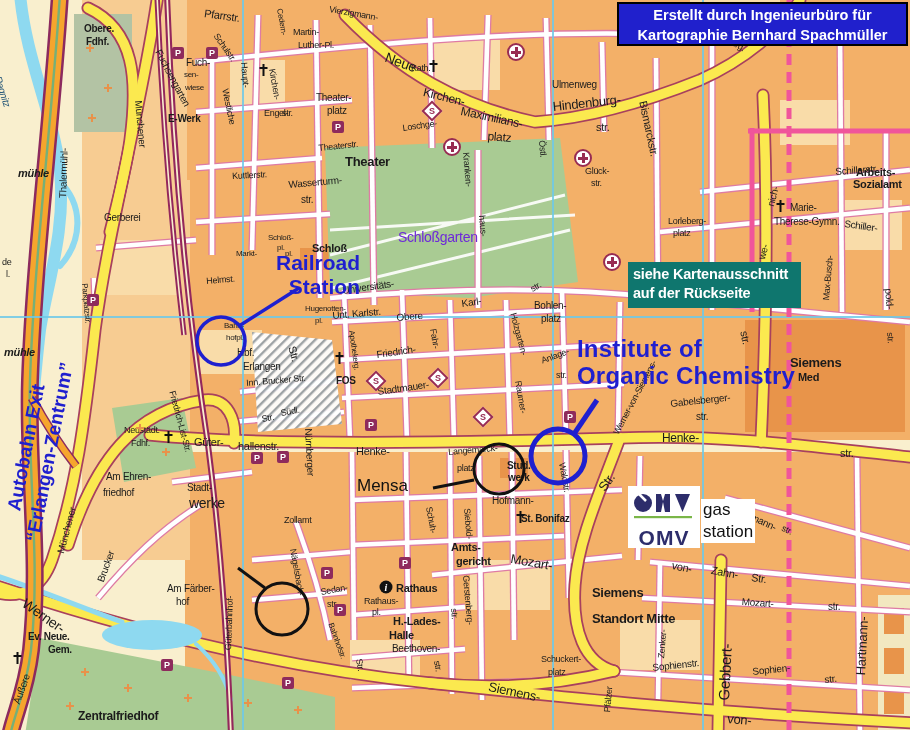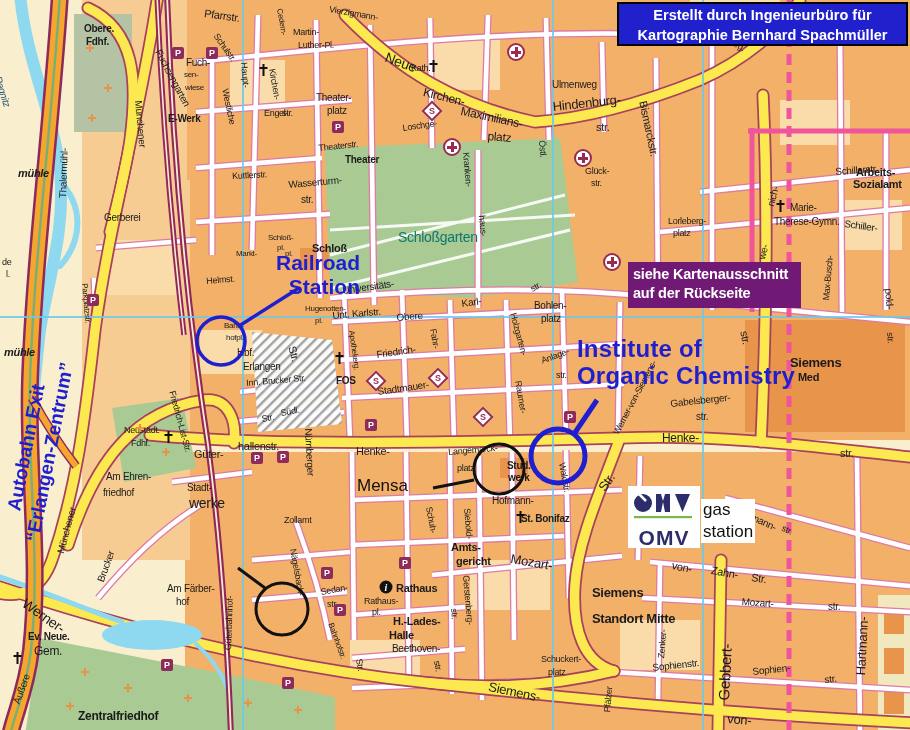--- a/index.html
+++ b/index.html
@@ -35,21 +35,21 @@
   #institute-label{left:577px;top:336px;font-size:24px;letter-spacing:0.2px;}
   #autobahn-label{left:-88px;top:426px;width:252px;text-align:center;font-size:19px;
       transform:rotate(-79deg);line-height:1.25;}
   #mensa-label{left:357px;top:476px;font-size:17px;color:#111;}
   #ccc-label{left:122px;top:524px;font-size:17px;color:#111;line-height:1.22;}
   #gas-label{left:701px;top:499px;font-size:17px;color:#111;background:#fff;line-height:1.3;padding:0 2px;}
   #attribution-box{position:absolute;left:617px;top:2px;width:291px;height:44px;z-index:9;
       background:#2020CC;border:2px solid #000;box-sizing:border-box;color:#fff;font-weight:bold;
       font-size:14.5px;text-align:center;line-height:1.35;padding-top:2px;}
   #note-box{position:absolute;left:628px;top:262px;width:173px;height:46px;z-index:9;
-      background:#701a75;color:#fff;font-weight:bold;font-size:14.5px;line-height:1.3;
+      background:#0f766e;color:#fff;font-weight:bold;font-size:14.5px;line-height:1.3;
       padding:3px 0 0 5px;box-sizing:border-box;letter-spacing:-0.2px;}
   #omv-box{position:absolute;left:628px;top:486px;width:72px;height:62px;background:#fff;z-index:8;}
   #omv-box .omv-text{color:#2D2D6B;font-weight:bold;font-size:21px;text-align:center;
       letter-spacing:1px;line-height:1;margin-top:2px;}
 </style>
 </head>
 <body>
 
 <div id="map">
 
@@ -240,29 +240,29 @@
       <div class="sl" style="left: 845px; top: 219px; font-size: 10px; transform: rotate(8deg);">Schiller-</div>
       <div class="sl" style="left: 790px; top: 203px; font-size: 10px;">Marie-</div>
       <div class="sl" style="left: 774px; top: 217px; font-size: 10px;">Therese-Gymn.</div>
       <div class="sl" style="left: 668px; top: 217px; font-size: 9px;">Lorleberg-</div>
       <div class="sl" style="left: 673px; top: 229px; font-size: 9px;">platz</div>
       <div class="sl" style="left: 585px; top: 167px; font-size: 9px;">Glück-</div>
       <div class="sl" style="left: 591px; top: 179px; font-size: 9px;">str.</div>
       <div class="sl" style="left: 546px; top: 140px; font-size: 9px; transform: rotate(85deg);">Östl.</div>
       <div class="sl" style="left: 470px; top: 152px; font-size: 9px; transform: rotate(85deg);">Kranken-</div>
       <div class="sl" style="left: 486px; top: 215px; font-size: 9px; transform: rotate(85deg);">haus-</div>
-      <div class="sl" style="left: 345px; top: 155px; font-size: 10px; font-weight: 700;">Theater</div>
+      <div class="sl" style="left: 345px; top: 155px; font-size: 13px; font-weight: 700;">Theater</div>
       <div class="sl" style="left: 318px; top: 144px; font-size: 9px; transform: rotate(-6deg);">Theaterstr.</div>
       <div class="sl" style="left: 316px; top: 93px; font-size: 10px;">Theater-</div>
       <div class="sl" style="left: 327px; top: 106px; font-size: 10px;">platz</div>
       <div class="sl" style="left: 288px; top: 180px; font-size: 10px; transform: rotate(-5deg);">Wasserturm-</div>
       <div class="sl" style="left: 301px; top: 195px; font-size: 10px;">str.</div>
       <div class="sl" style="left: 232px; top: 172px; font-size: 9px; transform: rotate(-3deg);">Kuttlerstr.</div>
       <div class="sl" style="left: 104px; top: 213px; font-size: 10px;">Gerberei</div>
-      <div class="sl" style="left: 398px; top: 230px; font-size: 14px; color: #0f766e;">Schloßgarten</div>
+      <div class="sl" style="left: 398px; top: 230px; font-size: 14px; color: #6d28d9;">Schloßgarten</div>
       <div class="sl" style="left: 312px; top: 243px; font-size: 11px; font-weight: 700;">Schloß</div>
       <div class="sl" style="left: 268px; top: 234px; font-size: 8px;">Schloß-</div>
       <div class="sl" style="left: 277px; top: 244px; font-size: 8px;">pl.</div>
       <div class="sl" style="left: 236px; top: 250px; font-size: 8px;">Markt-</div>
       <div class="sl" style="left: 285px; top: 250px; font-size: 8px;">pl.</div>
       <div class="sl" style="left: 206px; top: 277px; font-size: 9px; transform: rotate(-5deg);">Helmst.</div>
       <div class="sl" style="left: 248px; top: 62px; font-size: 9px; transform: rotate(85deg);">Haupt-</div>
       <div class="sl" style="left: 276px; top: 68px; font-size: 9px; transform: rotate(80deg);">Kirchen-</div>
       <div class="sl" style="left: 264px; top: 109px; font-size: 9px;">Engel-</div>
       <div class="sl" style="left: 282px; top: 109px; font-size: 9px;">str.</div>
@@ -297,21 +297,21 @@
       <div class="sl" style="left: 437px; top: 328px; font-size: 9px; transform: rotate(80deg);">Fahr-</div>
       <div class="sl" style="left: 376px; top: 350px; font-size: 10px; transform: rotate(-8deg);">Friedrich-</div>
       <div class="sl" style="left: 336px; top: 376px; font-size: 10px; font-weight: 700;">FOS</div>
       <div class="sl" style="left: 377px; top: 387px; font-size: 10px; transform: rotate(-8deg);">Stadtmauer-</div>
       <div class="sl" style="left: 355px; top: 330px; font-size: 8px; transform: rotate(82deg);">Apothekerg.</div>
       <div class="sl" style="left: 297px; top: 345px; font-size: 11px; transform: rotate(75deg);">Str.</div>
       <div class="sl" style="left: 246px; top: 379px; font-size: 9px; transform: rotate(-5deg);">Inn. Brucker Str.</div>
       <div class="sl" style="left: 280px; top: 409px; font-size: 9px; transform: rotate(-10deg);">Südl.</div>
       <div class="sl" style="left: 261px; top: 415px; font-size: 9px; transform: rotate(-10deg);">Str.</div>
       <div class="sl" style="left: 313px; top: 428px; font-size: 10px; transform: rotate(87deg);">Nürnberger</div>
-      <div class="sl" style="left: 194px; top: 437px; font-size: 11px; margin-top: 12px;">Güter-</div>
+      <div class="sl" style="left: 194px; top: 437px; font-size: 11px;">Güter-</div>
       <div class="sl" style="left: 238px; top: 441px; font-size: 11px;">hallenstr.</div>
       <div class="sl" style="left: 356px; top: 446px; font-size: 11px;">Henke-</div>
       <div class="sl" style="left: 662px; top: 432px; font-size: 12px;">Henke-</div>
       <div class="sl" style="left: 840px; top: 448px; font-size: 11px;">str.</div>
       <div class="sl" style="left: 749px; top: 330px; font-size: 11px; transform: rotate(78deg);">str.</div>
       <div class="sl" style="left: 448px; top: 448px; font-size: 9px; transform: rotate(-5deg);">Langemarck-</div>
       <div class="sl" style="left: 457px; top: 464px; font-size: 9px;">platz</div>
       <div class="sl" style="left: 507px; top: 461px; font-size: 10px; font-weight: 700;">Stud.-</div>
       <div class="sl" style="left: 508px; top: 473px; font-size: 10px; font-weight: 700;">werk</div>
       <div class="sl" style="left: 492px; top: 496px; font-size: 10px;">Hofmann-</div>
@@ -332,21 +332,21 @@
       <div class="sl" style="left: 363px; top: 658px; font-size: 9px; transform: rotate(80deg);">Str.</div>
       <div class="sl" style="left: 441px; top: 660px; font-size: 9px; transform: rotate(80deg);">str.</div>
       <div class="sl" style="left: 320px; top: 588px; font-size: 9px; transform: rotate(-10deg);">Sedan-</div>
       <div class="sl" style="left: 327px; top: 600px; font-size: 9px;">str.</div>
       <div class="sl" style="left: 334px; top: 622px; font-size: 8px; transform: rotate(70deg);">Bahnhofstr.</div>
       <div class="sl" style="left: 284px; top: 516px; font-size: 9px;">Zollamt</div>
       <div class="sl" style="left: 297px; top: 548px; font-size: 9px; transform: rotate(80deg);">Nägelsbach-</div>
       <div class="sl" style="left: 224px; top: 650px; font-size: 9px; transform: rotate(-88deg);">Güterbahnhof-</div>
       <div class="sl" style="left: 78px; top: 710px; font-size: 12px; font-weight: 700;">Zentralfriedhof</div>
       <div class="sl" style="left: 28px; top: 632px; font-size: 10px; font-weight: 700;">Ev. Neue.</div>
-      <div class="sl" style="left: 34px; top: 645px; font-size: 12px; font-weight: 400;">Gem.</div>
+      <div class="sl" style="left: 48px; top: 645px; font-size: 10px; font-weight: 700;">Gem.</div>
       <div class="sl" style="left: 12px; top: 702px; font-size: 10px; transform: rotate(-70deg);">Äußere</div>
       <div class="sl" style="left: 28px; top: 596px; font-size: 14px; transform: rotate(35deg);">Werner-</div>
       <div class="sl" style="left: 96px; top: 580px; font-size: 10px; transform: rotate(-70deg);">Brucker</div>
       <div class="sl" style="left: 56px; top: 552px; font-size: 10px; transform: rotate(-75deg);">Münchener</div>
       <div class="sl" style="left: 106px; top: 472px; font-size: 10px;">Am Ehren-</div>
       <div class="sl" style="left: 103px; top: 488px; font-size: 10px;">friedhof</div>
       <div class="sl" style="left: 124px; top: 426px; font-size: 9px;">Neustädt.</div>
       <div class="sl" style="left: 131px; top: 439px; font-size: 9px;">Fdhf.</div>
       <div class="sl" style="left: 187px; top: 483px; font-size: 10px;">Stadt-</div>
       <div class="sl" style="left: 189px; top: 496px; font-size: 14px;">werke</div>

